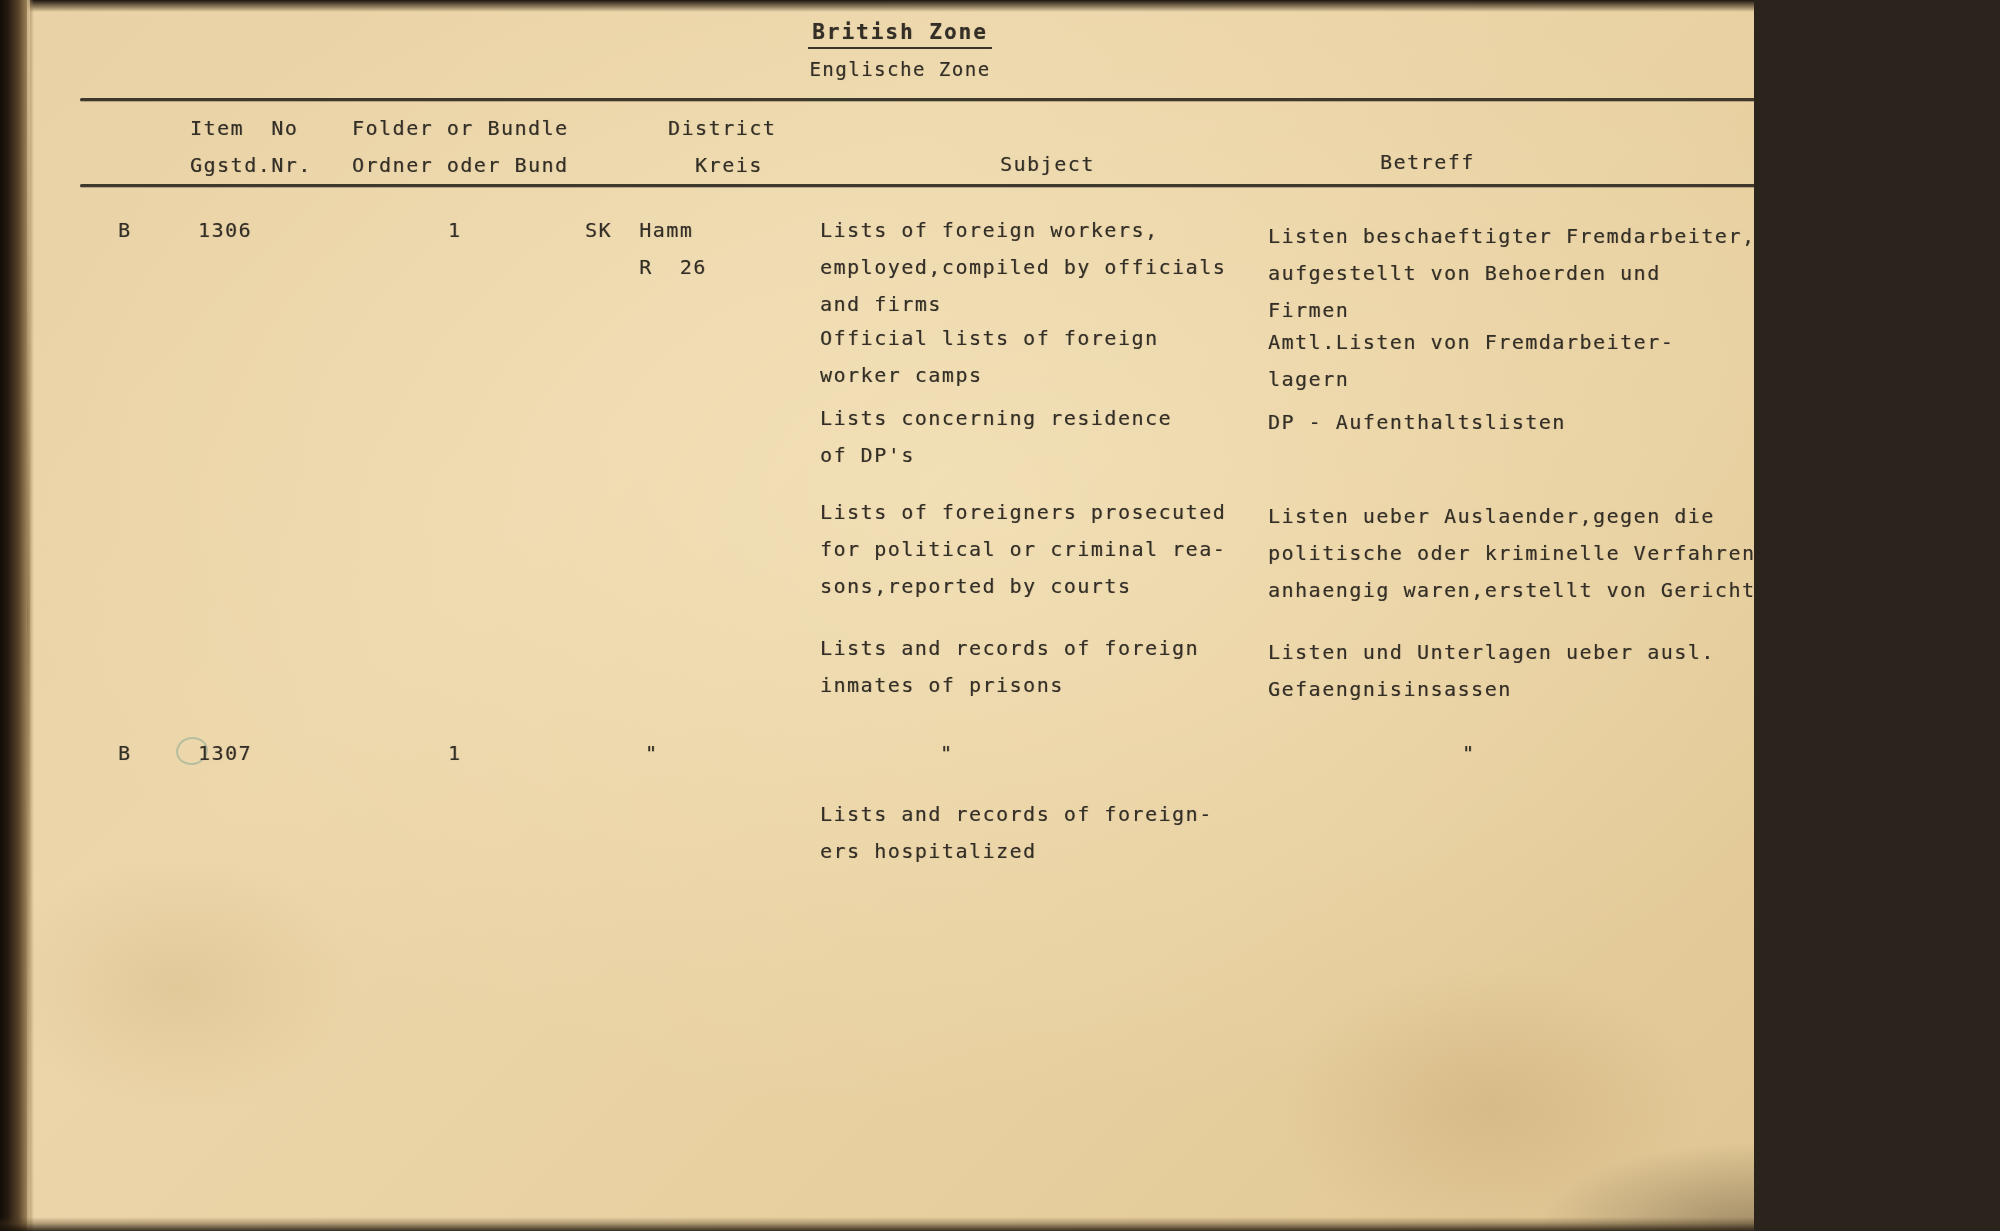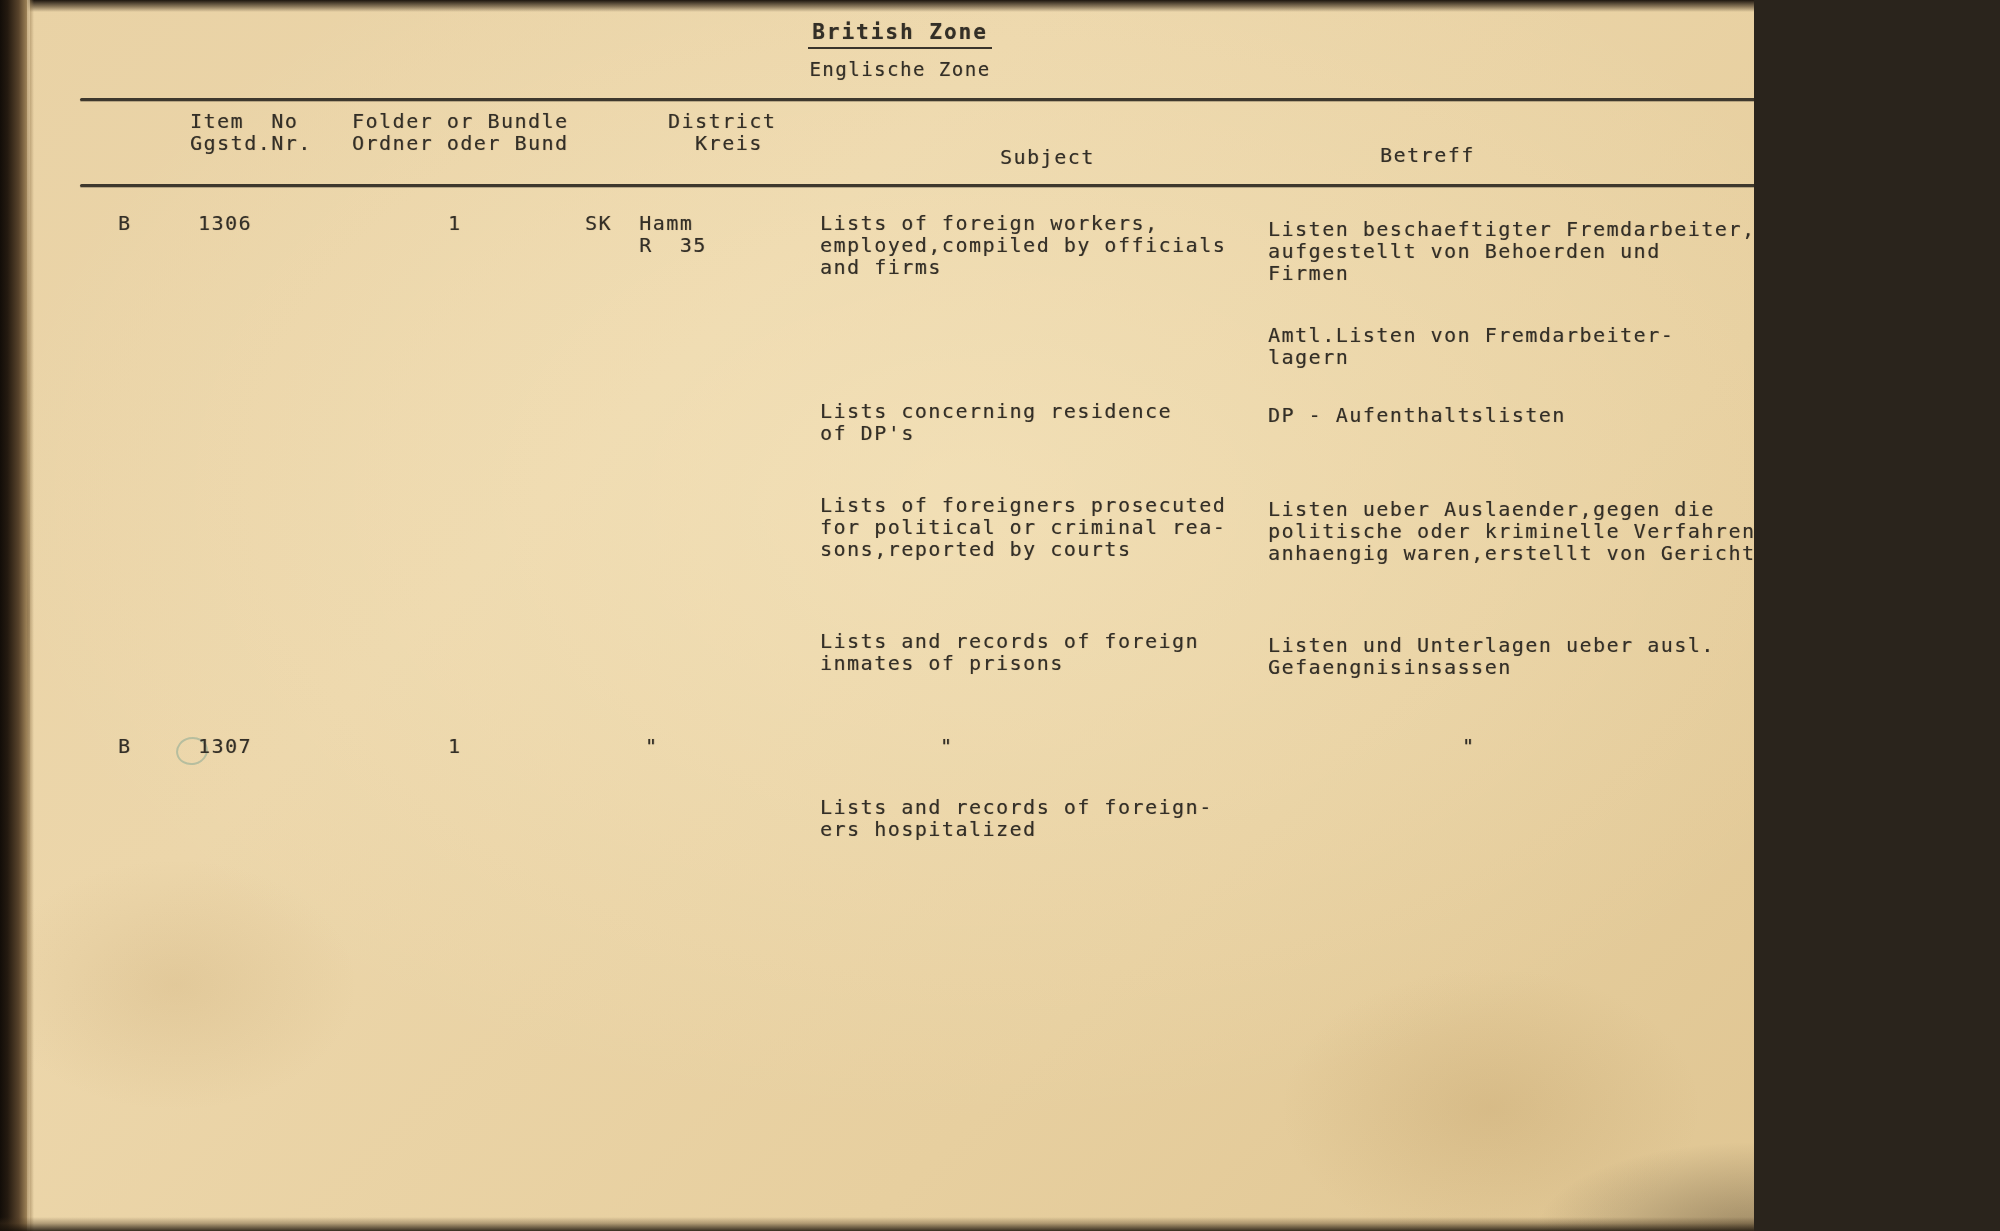--- a/index.html
+++ b/index.html
@@ -12,21 +12,21 @@
       radial-gradient(ellipse 300px 200px at 85% 90%, rgba(160,120,60,0.18), rgba(0,0,0,0) 70%),
       radial-gradient(ellipse 260px 180px at 10% 80%, rgba(170,130,70,0.15), rgba(0,0,0,0) 70%),
       linear-gradient(135deg,#e9d2a5 0%,#ecd6aa 35%,#e7cf9f 70%,#e0c693 100%);
     font-family:"DejaVu Sans Mono","Liberation Mono",monospace;
     color:#332f27;
   }
   .cell{
     position:absolute;
     white-space:pre;
     font-size:20px;
-    line-height:22px;
+    line-height:37px;
     letter-spacing:1.5px;
     text-shadow:0.4px 0.4px 0.7px rgba(55,45,35,0.45);
   }
   .rule{
     position:absolute;left:80px;width:1868px;height:3px;
     background:#3e382d;border-radius:2px;
     box-shadow:0 1px 0 rgba(62,56,45,0.3);
   }
   .title-block{position:absolute;left:620px;top:20px;width:560px;text-align:center;}
   .title{
@@ -90,29 +90,31 @@
 Ordner oder Bund</div>
   <div class="cell" style="left:668px;top:110px;">District
   Kreis</div>
   <div class="cell" style="left:1000px;top:146px;">Subject</div>
   <div class="cell" style="left:1380px;top:144px;">Betreff</div>
 
   <div class="cell" style="left:118px;top:212px;">B</div>
   <div class="cell" style="left:198px;top:212px;">1306</div>
   <div class="cell" style="left:448px;top:212px;">1</div>
   <div class="cell" style="left:585px;top:212px;">SK  Hamm
-    R  35</div>
+    R  26</div>
 
   <div class="cell" style="left:820px;top:212px;">Lists of foreign workers,
 employed,compiled by officials
 and firms</div>
   <div class="cell" style="left:1268px;top:218px;">Listen beschaeftigter Fremdarbeiter,
 aufgestellt von Behoerden und
 Firmen</div>
 
+  <div class="cell" style="left:820px;top:320px;">Official lists of foreign
+worker camps</div>
   <div class="cell" style="left:1268px;top:324px;">Amtl.Listen von Fremdarbeiter-
 lagern</div>
 
   <div class="cell" style="left:820px;top:400px;">Lists concerning residence
 of DP's</div>
   <div class="cell" style="left:1268px;top:404px;">DP - Aufenthaltslisten</div>
 
   <div class="cell" style="left:820px;top:494px;">Lists of foreigners prosecuted
 for political or criminal rea-
 sons,reported by courts</div>

